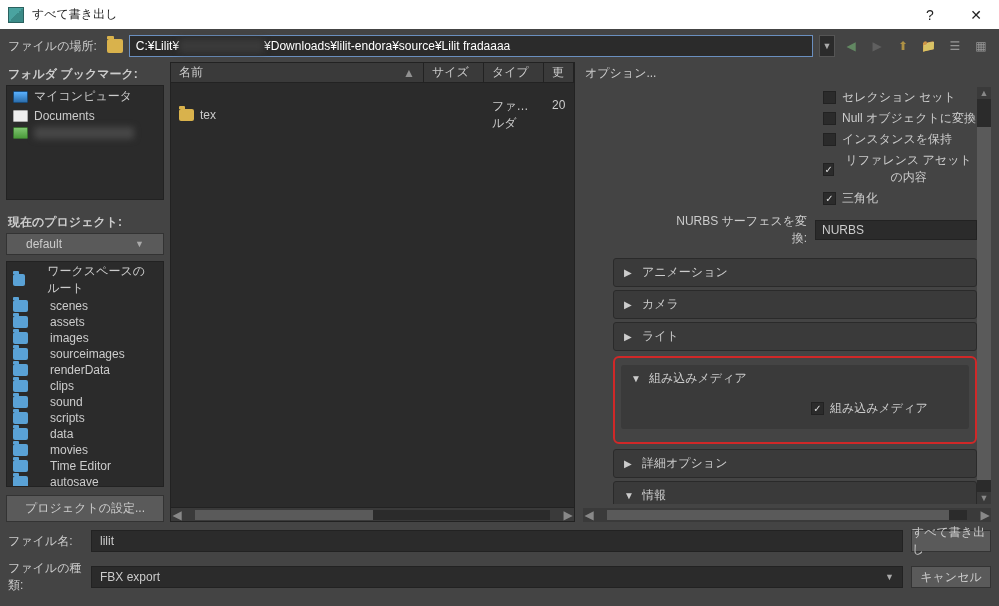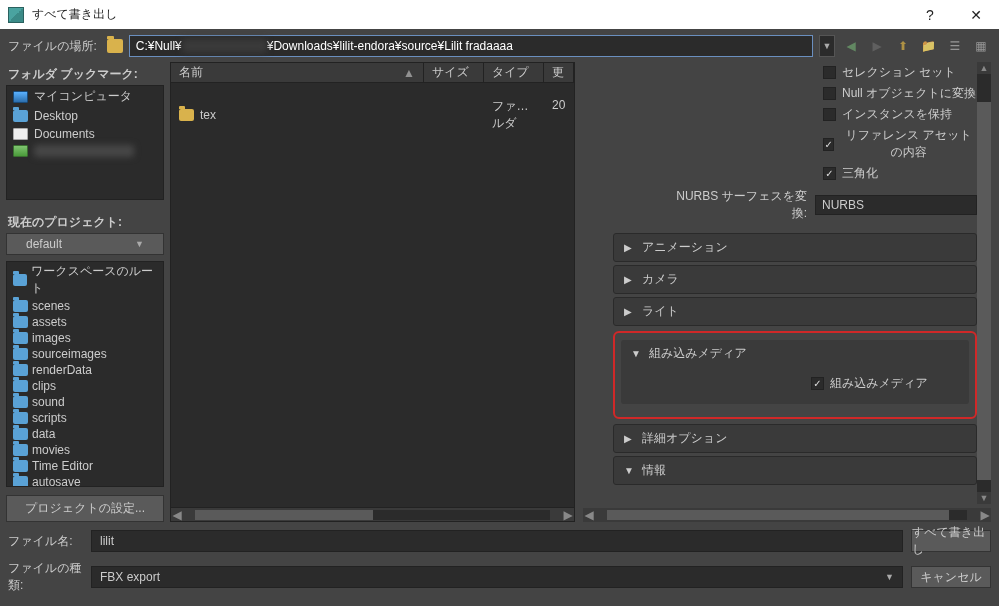--- a/index.html
+++ b/index.html
@@ -32,21 +32,21 @@
     .bm-item .ico { width:15px; height:12px; border-radius:1px; }
     .ico.monitor { background:linear-gradient(#5ab1ff,#2d6fad); border:1px solid #1a4c7c; }
     .ico.folder-bl { background:#5aa2d6; border-radius:2px; position:relative; }
     .ico.folder-bl::before { content:""; position:absolute; top:-3px; left:0; width:6px; height:3px; background:#5aa2d6; border-radius:1px 1px 0 0; }
     .ico.doc { background:#eee; border:1px solid #aaa; }
     .ico.drive { background:linear-gradient(#7fc470,#4a9b3a); border:1px solid #3a7030; }
     .blur-text { display:inline-block; width:100px; height:12px; background:#474747; filter: blur(3px); border-radius:2px; }
 
     .project-select { height:22px; background:#5a5a5a; border:1px solid #333; color:#ccc; display:flex; align-items:center; justify-content:space-between; padding:0 19px; cursor:pointer;gap:44px; }
     .project-tree { flex:1; background:#2b2b2b; border:1px solid #222; margin-top:6px; overflow:auto; }
-    .tree-item { display:flex; align-items:center; gap:4px; padding:1px 6px; cursor:pointer; }
+    .tree-item { display:flex; align-items:center; gap:22px; padding:1px 6px; cursor:pointer; }
     .tree-item .fico { width:15px; height:12px; background:#5aa2d6; border-radius:2px; position:relative; }
     .tree-item .fico::before { content:""; position:absolute; top:-3px; left:0; width:6px; height:3px; background:#5aa2d6; border-radius:1px 1px 0 0; }
     .btn { background:#5a5a5a; border:1px solid #333; color:#ccc; padding:4px 8px; text-align:center; cursor:pointer; margin-top:8px; }
 
     
     .center { flex:1; padding:0 4px 0 0; display:flex; flex-direction:column; }
     .filelist { flex:1; background:#2b2b2b; border:1px solid #222; display:flex; flex-direction:column; }
     .fl-header { display:flex; background:#3a3a3a; border-bottom:1px solid #222; height:20px; }
     .fl-header .col { border-right:1px solid #222; padding:2px 8px; display:flex; align-items:center; cursor:pointer; }
     .col.name { flex:1; position:relative; }
@@ -115,21 +115,21 @@
   <div class="title">すべて書き出し</div>
   <div class="spacer"></div>
   <div class="winbtn">?</div>
   <div class="winbtn">✕</div>
 </div>
 
 <div class="pathbar">
   <span class="label">ファイルの場所:</span>
   <span class="folder-icon"></span>
   <div class="pathfield">
-    <span>C:¥Null¥</span>
+    <span>C:¥Lilit¥</span>
       <span class="blur"></span>
       <span>¥Downloads¥lilit-endora¥source¥Lilit fradaaaa</span>
   </div>
   <div class="dropdown-caret">
       <span class="caret">▼</span>
     </div>
   <div class="iconbtn" style="color:#6a9a6a">◀</div>
   <div class="iconbtn" style="color:#666">▶</div>
   <div class="iconbtn" style="color:#c9a544">⬆</div>
   <div class="iconbtn" style="color:#c9a544">📁</div>
@@ -140,24 +140,20 @@
 <div class="columns">
 
   <div class="left">
     <div class="panel-label">フォルダ ブックマーク:</div>
     <div class="bookmarks" id="bookmarks">
         <div class="bm-item">
           <span class="ico monitor"></span>
           <span>マイコンピュータ</span>
         </div>
         <div class="bm-item">
-          <span class="ico folder-bl"></span>
-          <span>Desktop</span>
-        </div>
-        <div class="bm-item">
           <span class="ico doc"></span>
           <span>Documents</span>
         </div>
         <div class="bm-item">
           <span class="ico drive"></span>
           <span class="blur-text"></span>
         </div>
       </div>
 
     <div class="panel-label" style="margin-top:10px;">現在のプロジェクト:</div>
@@ -248,20 +244,21 @@
         <span class="arr">◀</span>
           <div class="track">
             <div class="thumb"></div>
           </div>
           <span class="arr">▶</span>
       </div>
     </div>
   </div>
 
   <div class="right">
+    <div class="opt-header">オプション...</div>
     <div class="opt-scroll">
       <div id="cbs">
           <div class="cb-row">
             <span class="cb "></span>
             <span>セレクション セット</span>
           </div>
           <div class="cb-row">
             <span class="cb "></span>
             <span>Null オブジェクトに変換</span>
           </div>

